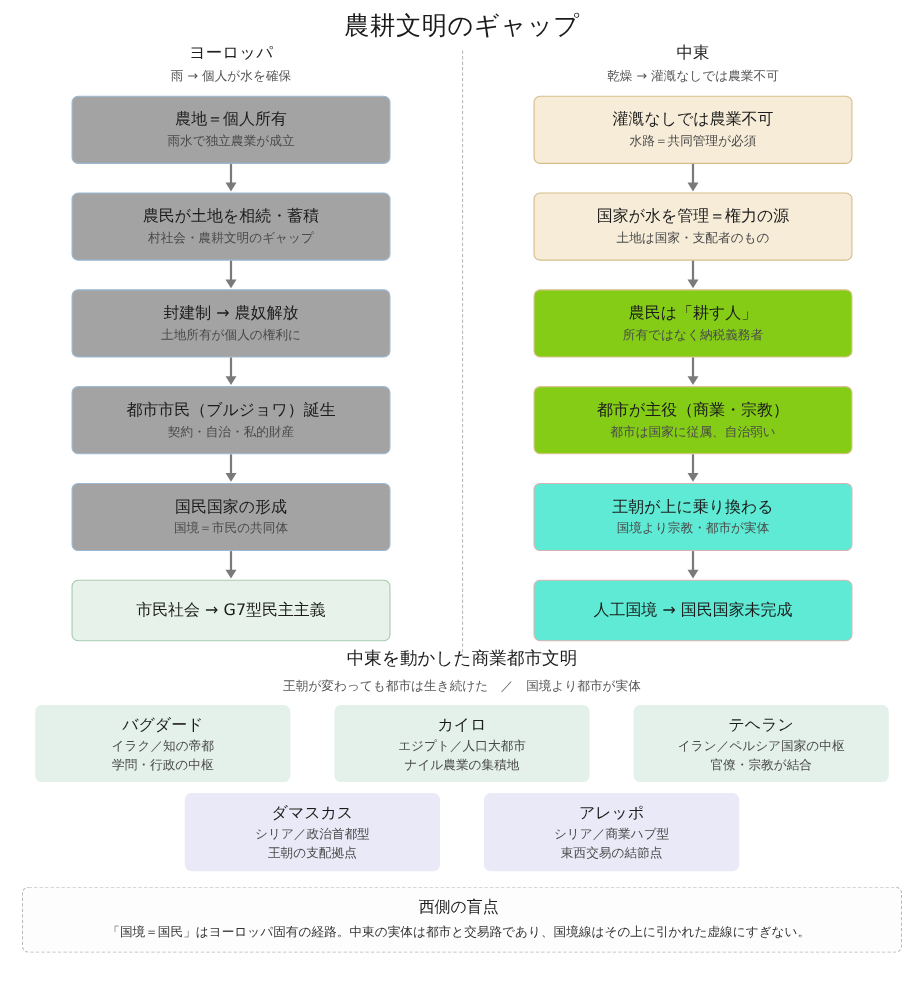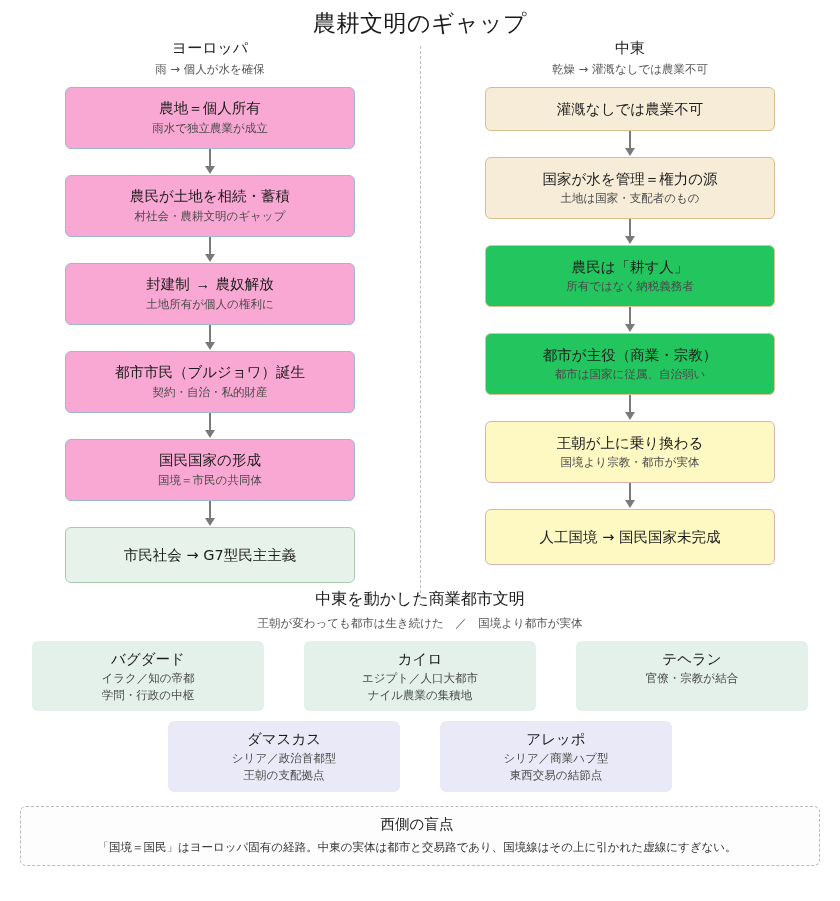--- a/index.html
+++ b/index.html
@@ -73,25 +73,25 @@
   .node .n-sub {
     font-size: 11.5px;
     color: #4a4a4a;
     margin-top: 4px;
     line-height: 1.2;
   }
   .node.single .n-title {
     padding: 6px 0;
   }
   
-  .blue   { background:#f9a8d4; border-color:#9cb9d4;font-family:Liberation Mono, monospace; }
+  .blue   { background:#a3a3a3; border-color:#9cb9d4; }
   .green  { background:#e7f3ea; border-color:#a8c9b0; }
   .tan    { background:#f6ecd8; border-color:#d6bd8b; }
-  .tan2   { background:#22c55e; border-color:#dcc192; }
-  .rose   { background:#fef9c3; border-color:#d9b3b3; }
+  .tan2   { background:#84cc16; border-color:#dcc192; }
+  .rose   { background:#5eead4; border-color:#d9b3b3; }
   .mint   { background:#e3f1ea; border-color:#9fc8b4; }
   .lav    { background:#eae9f7; border-color:#b6b2d9; }
 
   .arrow {
     width: 0;
     height: 0;
     position: relative;
     margin: 0;
   }
   .arrow .stem {
@@ -248,20 +248,21 @@
     </div>
   </div>
 
   <div class="col">
     <div class="col-head">中東</div>
     <div class="col-sub">乾燥 → 灌漑なしでは農業不可</div>
     <div class="chain">
 
       <div class="node tan">
         <div class="n-title">灌漑なしでは農業不可</div>
+        <div class="n-sub">水路＝共同管理が必須</div>
       </div>
       <div class="arrow-wrap">
           <div class="arrow">
             <div class="stem"></div>
             <div class="head"></div>
           </div>
         </div>
 
       <div class="node tan">
         <div class="n-title">国家が水を管理＝権力の源</div>
@@ -325,20 +326,21 @@
       <div class="c-l1">イラク／知の帝都</div>
       <div class="c-l2">学問・行政の中枢</div>
     </div>
     <div class="city mint">
       <div class="c-title">カイロ</div>
       <div class="c-l1">エジプト／人口大都市</div>
       <div class="c-l2">ナイル農業の集積地</div>
     </div>
     <div class="city mint">
       <div class="c-title">テヘラン</div>
+      <div class="c-l1">イラン／ペルシア国家の中枢</div>
       <div class="c-l2">官僚・宗教が結合</div>
     </div>
   </div>
 
   <div class="city-row second">
     <div class="city lav">
       <div class="c-title">ダマスカス</div>
       <div class="c-l1">シリア／政治首都型</div>
       <div class="c-l2">王朝の支配拠点</div>
     </div>

